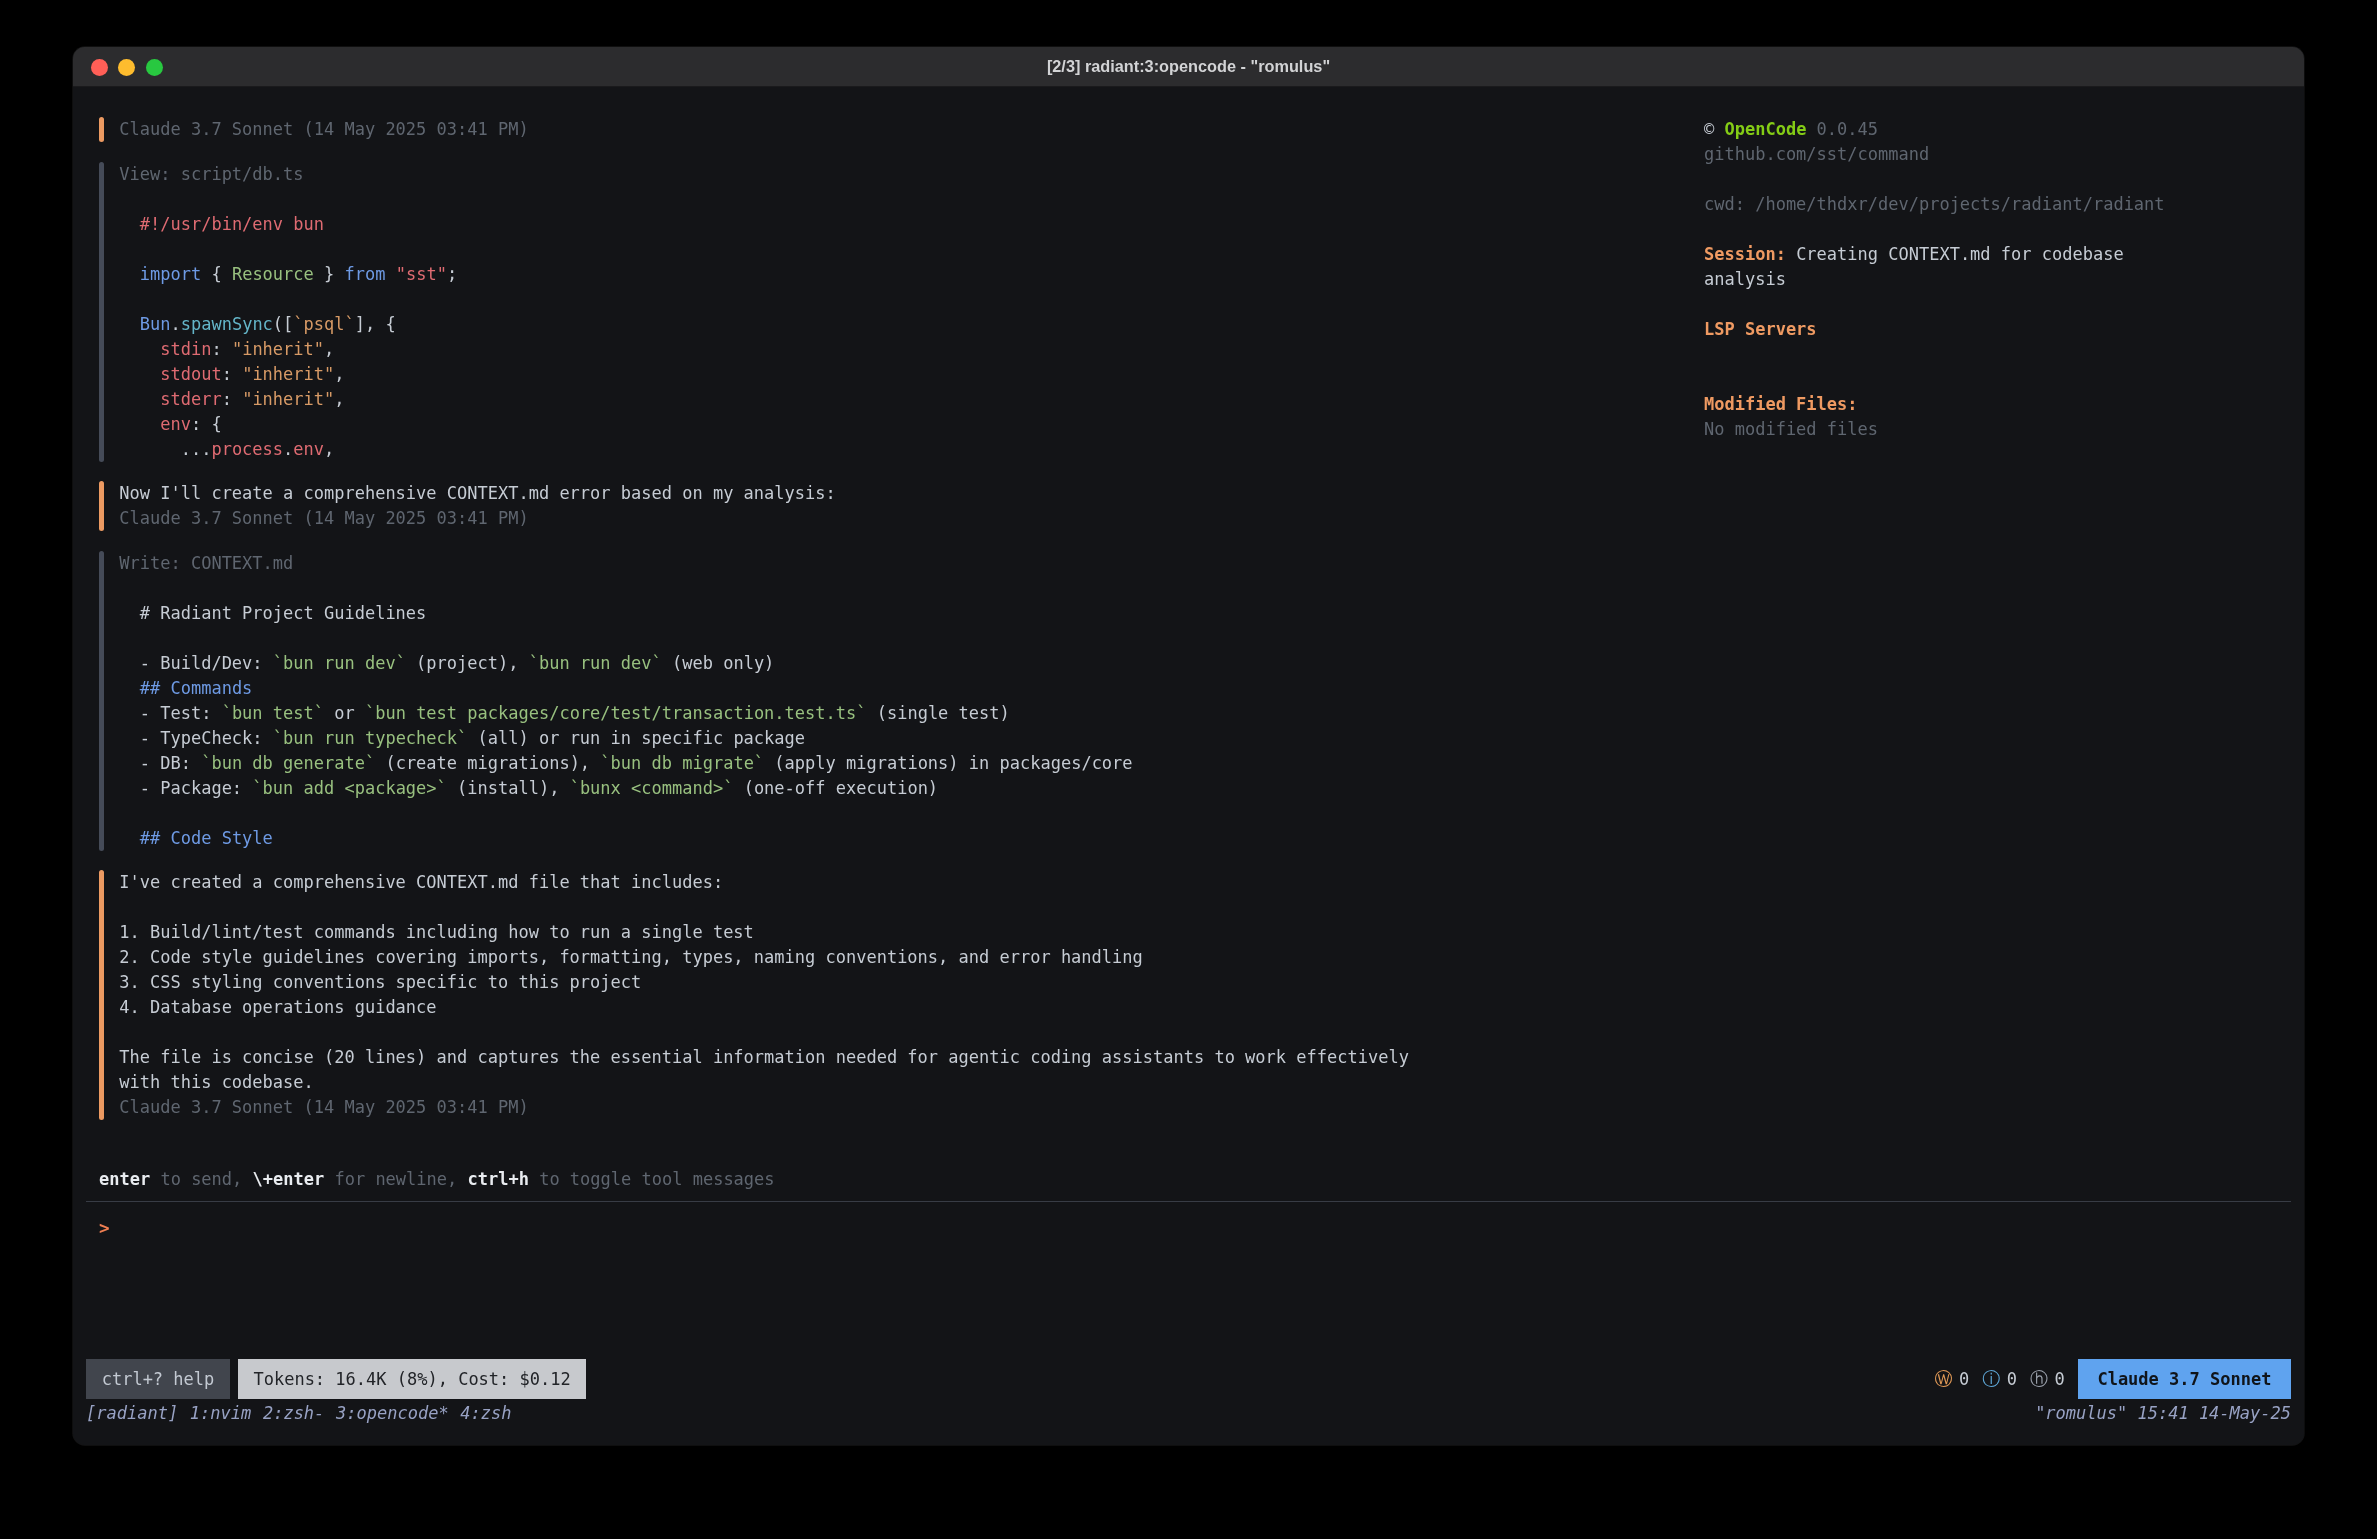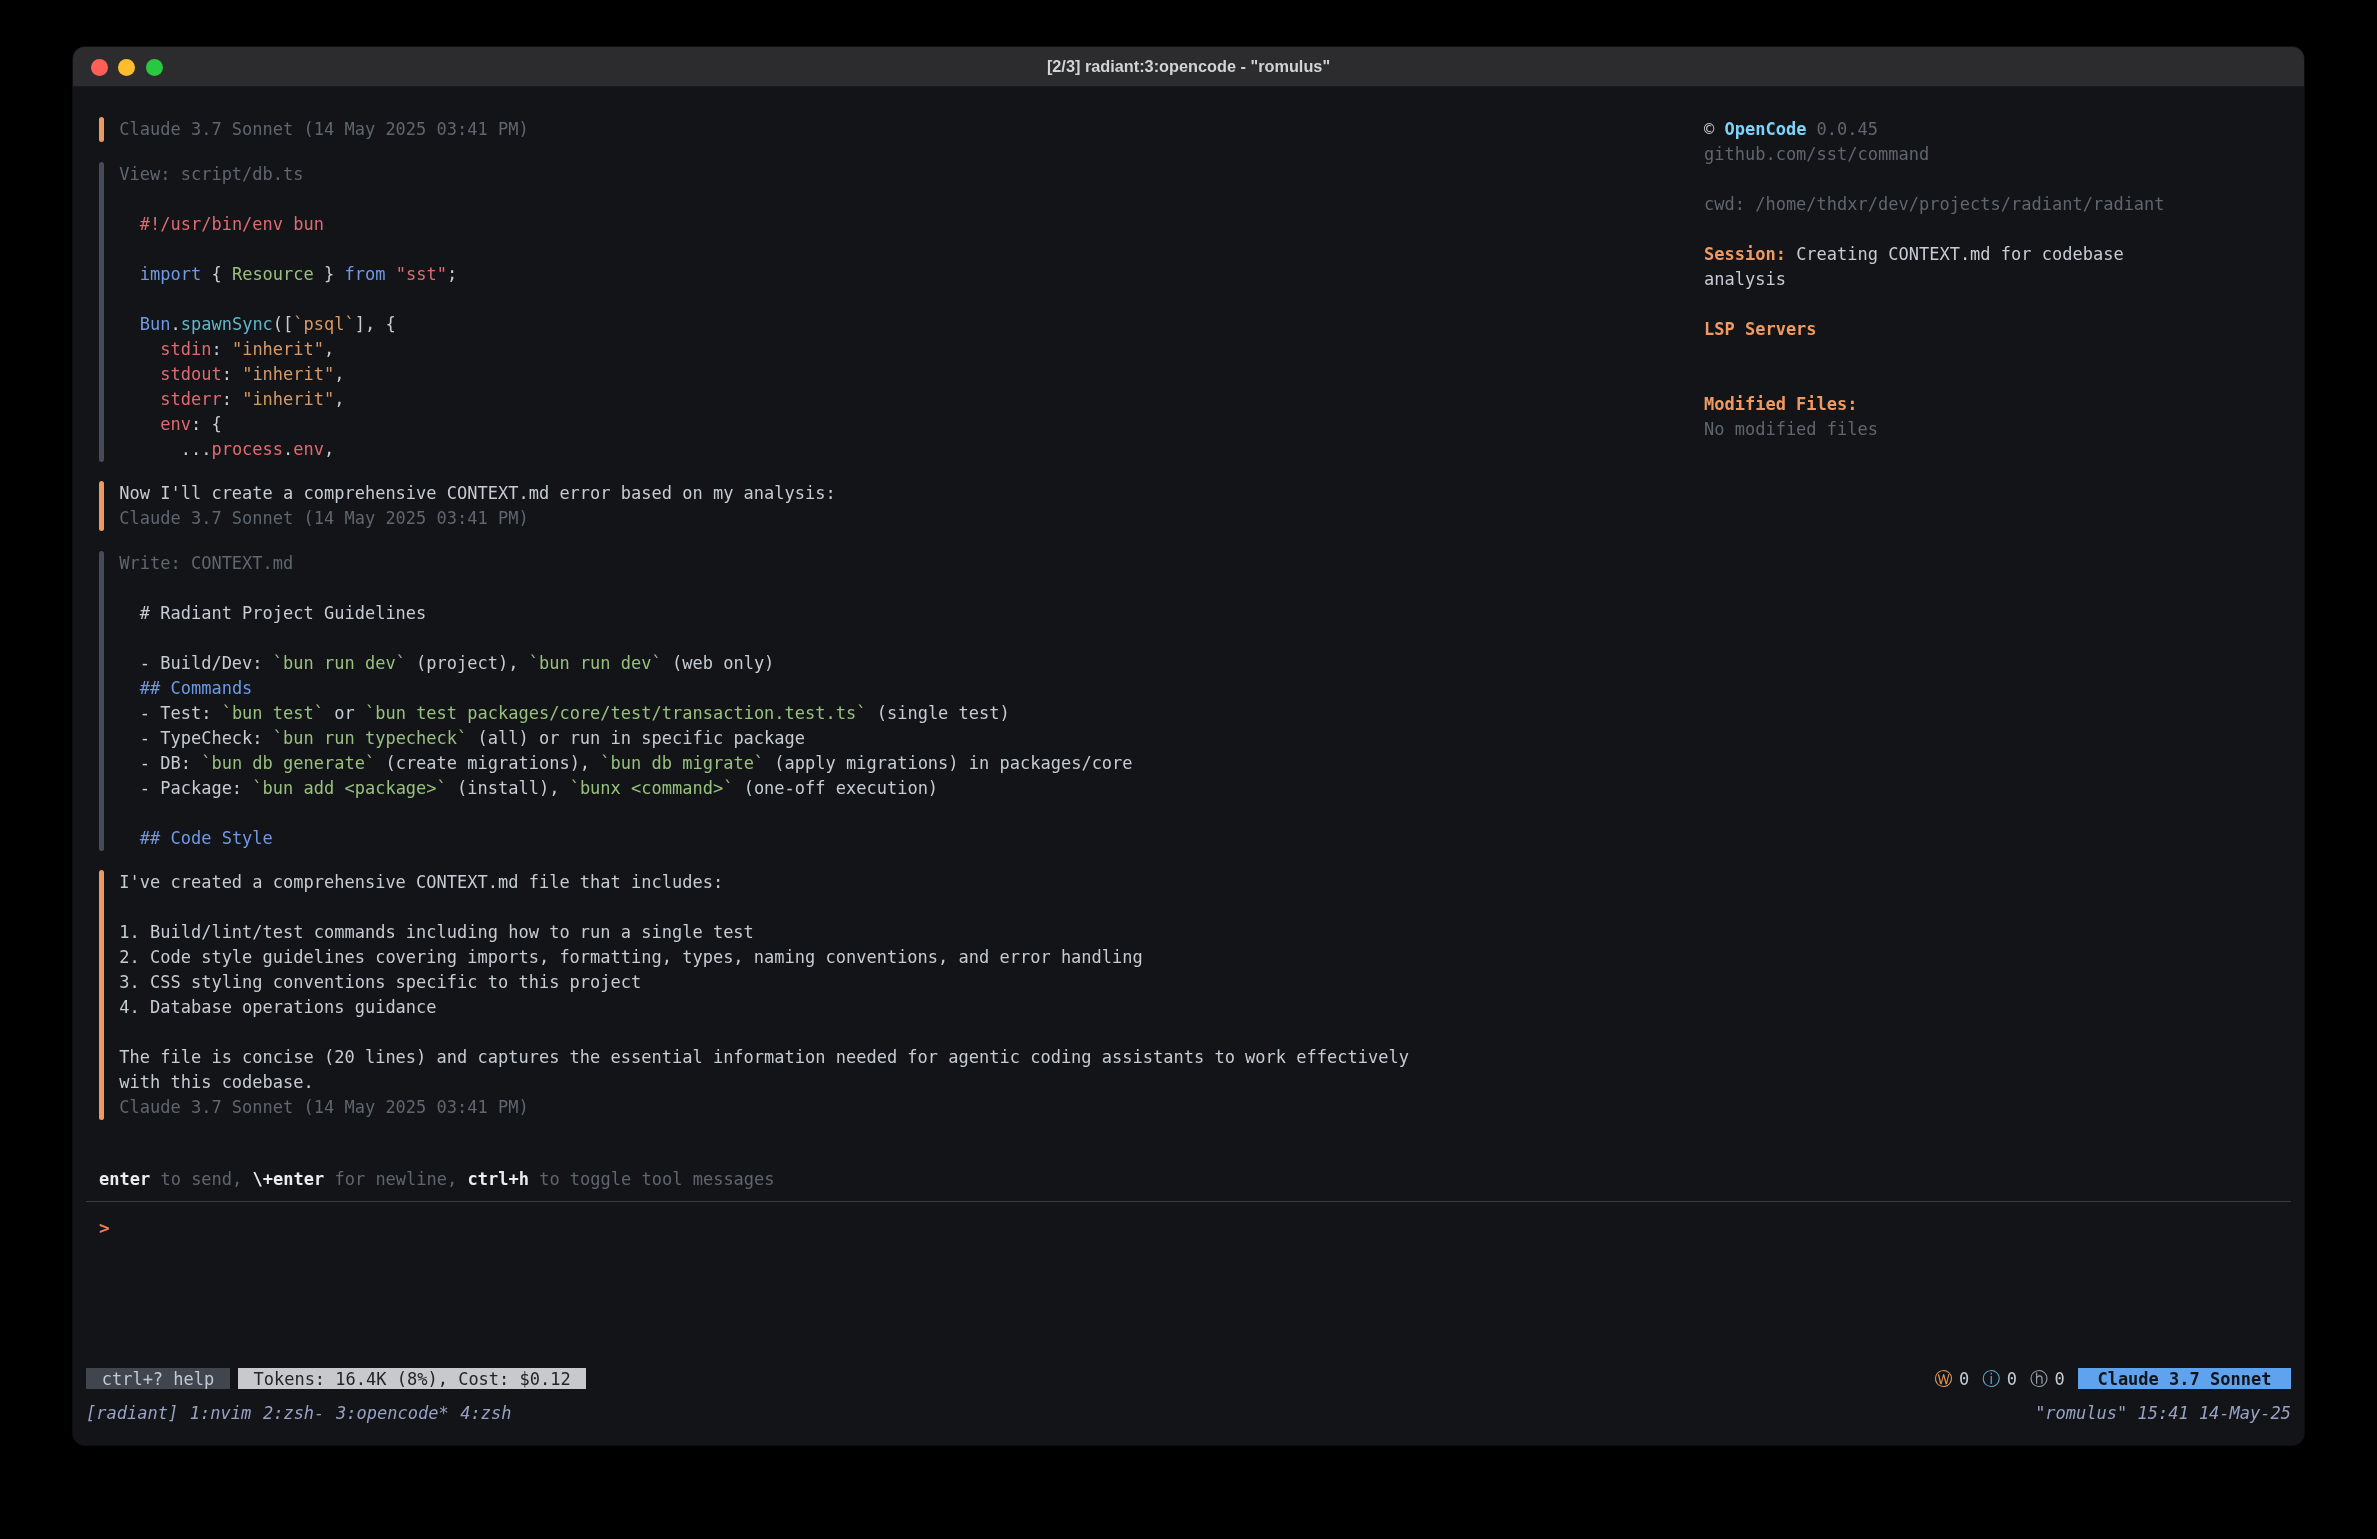--- a/index.html
+++ b/index.html
@@ -27,31 +27,31 @@
 
   .tline{height:25px;line-height:25px;font-size:17px;white-space:pre;color:#c6ccd4;}
   .s-fg{color:#c6ccd4;}
   .s-dim{color:#5f6670;}
   .s-red{color:#df6b72;}
   .s-orange{color:#d79a66;}
   .s-blue{color:#6e9ae4;}
   .s-cyan{color:#64b5c8;}
   .s-green{color:#98c07f;}
   .s-bold{color:#e9ecf0;font-weight:700;}
-  .s-boldfg{color:#7dd3fc;font-weight:700;}
+  .s-boldfg{color:#84cc16;font-weight:700;}
   .s-orangeb{color:#ef9a62;font-weight:700;}
 
   .help-row{margin-top:27px;padding:0 26px;font-size:17px;line-height:25px;white-space:pre;}
   .hr{height:1.3px;background:#383c45;margin:9px 13px 0 13px;}
   .prompt-row{margin-top:11.7px;padding:0 26px;height:29px;line-height:29px;font-size:17.6px;}
   .prompt-symbol{color:#ee7e52;font-weight:700;}
   .spacer{flex:1;}
 
   .status-row{display:flex;align-items:center;padding:0 13px;gap:7.8px;height:29px;flex:none;margin-bottom:5.2px;font-size:17px;}
-  .chip{display:inline-flex;align-items:center;height:21px;padding:0 15.7px;white-space:pre;}
+  .chip{display:inline-flex;align-items:center;height:40px;padding:0 15.7px;white-space:pre;}
   .chip-dark{background:#41454d;color:#c3c9d2;}
   .chip-light{background:#c7c9cd;color:#222428;}
   .chip-model{background:#5fa3ef;color:#101419;font-weight:700;padding:0 19.6px;}
   .status-spacer{flex:1;}
   .diag{display:inline-flex;align-items:center;gap:6.5px;margin-right:5.2px;}
   .diag-icon{font-size:18px;}
   .diag-icon.warn{color:#e09956;}
   .diag-icon.info{color:#5fa8d8;}
   .diag-icon.hint{color:#9aa0ab;}
   .diag-count{color:#c6ccd4;}

